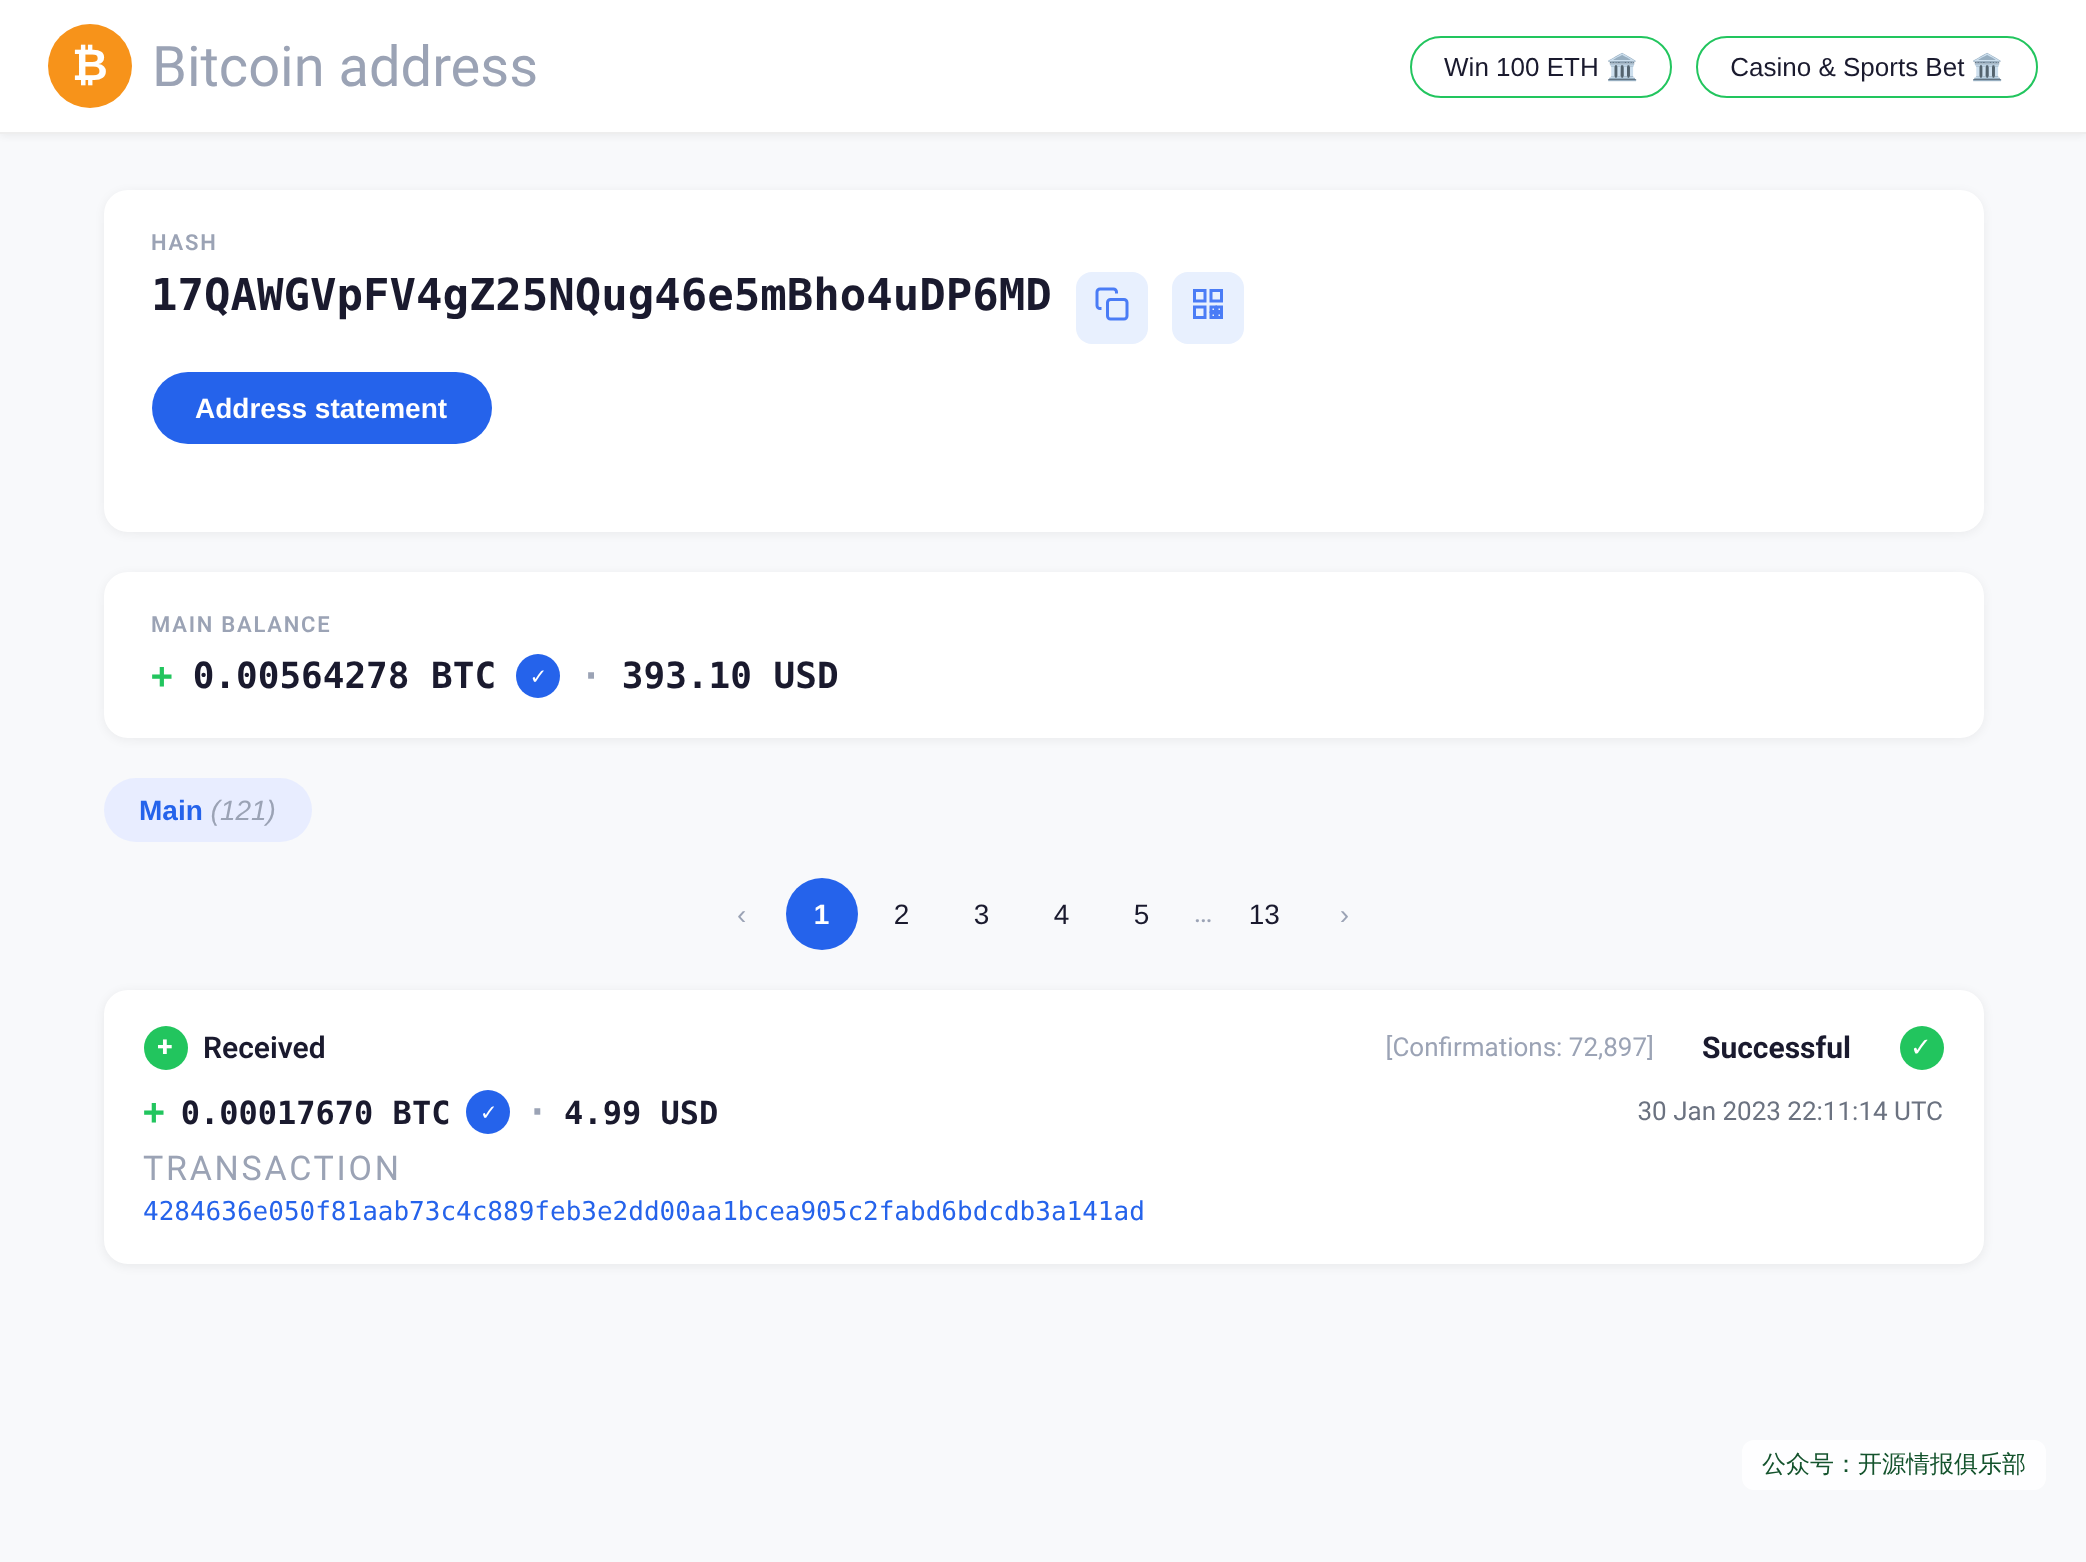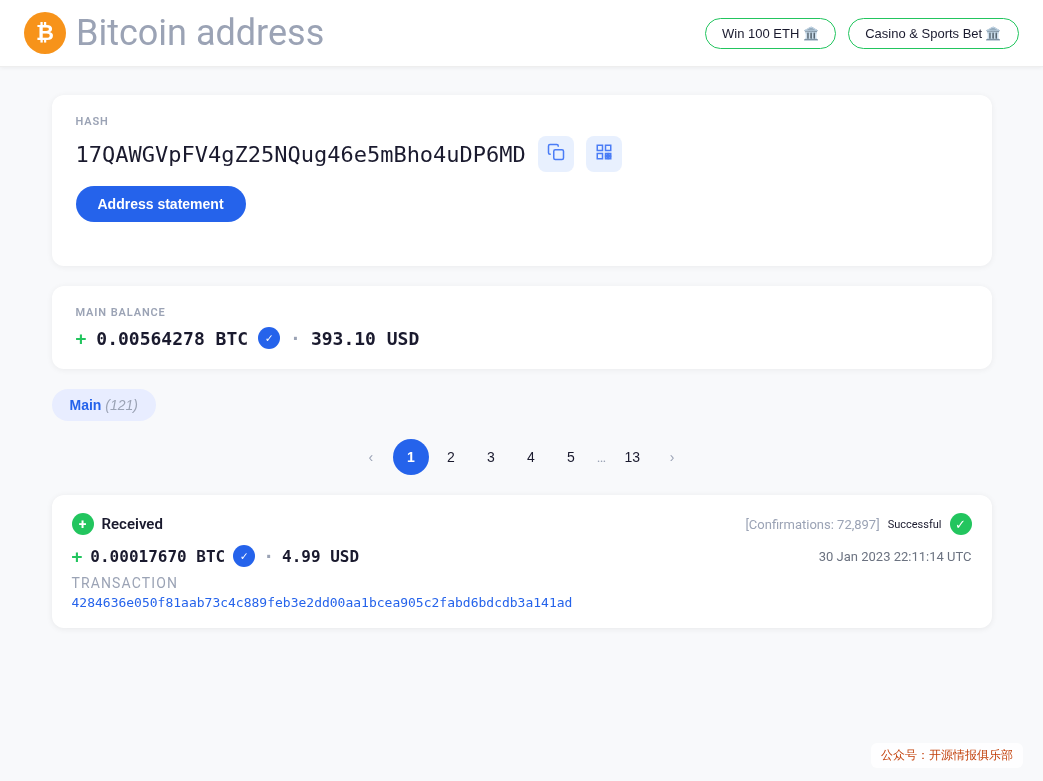--- a/index.html
+++ b/index.html
@@ -31,21 +31,21 @@
       background: #f7931a;
       border-radius: 50%;
       display: flex;
       align-items: center;
       justify-content: center;
       color: white;
       font-size: 22px;
       font-weight: bold;
     }
     .logo-text {
-      font-size: 36px;
+      font-size: 28px;
       font-weight: 800;
       color: #1a1a2e;
     }
     .logo-text span {
       color: #9ba3b5;
       font-weight: 400;
     }
     .header-buttons {
       display: flex;
       gap: 12px;
@@ -76,25 +76,25 @@
     .section-label {
       font-size: 11px;
       font-weight: 600;
       color: #9ba3b5;
       letter-spacing: 0.08em;
       text-transform: uppercase;
       margin-bottom: 8px;
     }
     .hash-value {
       font-size: 22px;
-      font-weight: 400;
+      font-weight: 700;
       color: #1a1a2e;
       font-family: monospace;
       display: flex;
-      align-items: center;
+      align-items: flex-start;
       gap: 12px;
       margin-bottom: 14px;
       flex-wrap: wrap;
     }
     .icon-btn {
       background: #e8f0fe;
       border: none;
       border-radius: 8px;
       width: 36px;
       height: 36px;
@@ -242,33 +242,33 @@
       display: flex;
       align-items: center;
       justify-content: center;
       color: white;
       font-size: 14px;
       font-weight: bold;
     }
     .tx-status {
       display: flex;
       align-items: center;
-      gap: 8px;
+      gap: 24px;
       font-size: 14px;
       color: #9ba3b5;
       padding-left: 48px;
     }
     .confirmations {
       color: #9ba3b5;
       font-size: 13px;
     }
     .status-label {
-      font-weight: 400;
-      color: #1a1a2e;
-      font-size: 11px;
+      font-weight: 700;
+      color: #1a1a2e;
+      font-size: 15px;
     }
     .status-check {
       width: 22px;
       height: 22px;
       background: #22c55e;
       border-radius: 50%;
       display: flex;
       align-items: center;
       justify-content: center;
       color: white;
@@ -286,44 +286,44 @@
       gap: 8px;
       font-size: 16px;
       font-weight: 700;
       font-family: monospace;
     }
     .tx-date {
       font-size: 13px;
       color: #6b7280;
     }
     .tx-label {
-      font-size: 14px;
+      font-size: 17px;
       color: #9ba3b5;
       letter-spacing: 0.08em;
       text-transform: uppercase;
       margin-top: 6px;
       margin-bottom: 4px;
     }
     .tx-hash {
       font-size: 13px;
       color: #2563eb;
       font-family: monospace;
       word-break: break-all;
     }
 
     
     .watermark {
       position: fixed;
-      bottom: 13px;
+      bottom: 36px;
       right: 20px;
       background: rgba(255,255,255,0.85);
       padding: 4px 10px;
       border-radius: 6px;
       font-size: 12px;
-      color: #c2410c;
+      color: #14532d;
     }
 
     .hash-container {
       background: white;
       border-radius: 12px;
       padding: 20px 24px;
       margin-bottom: 20px;
       box-shadow: 0 1px 6px rgba(0,0,0,0.06);
     }
     .balance-container {

